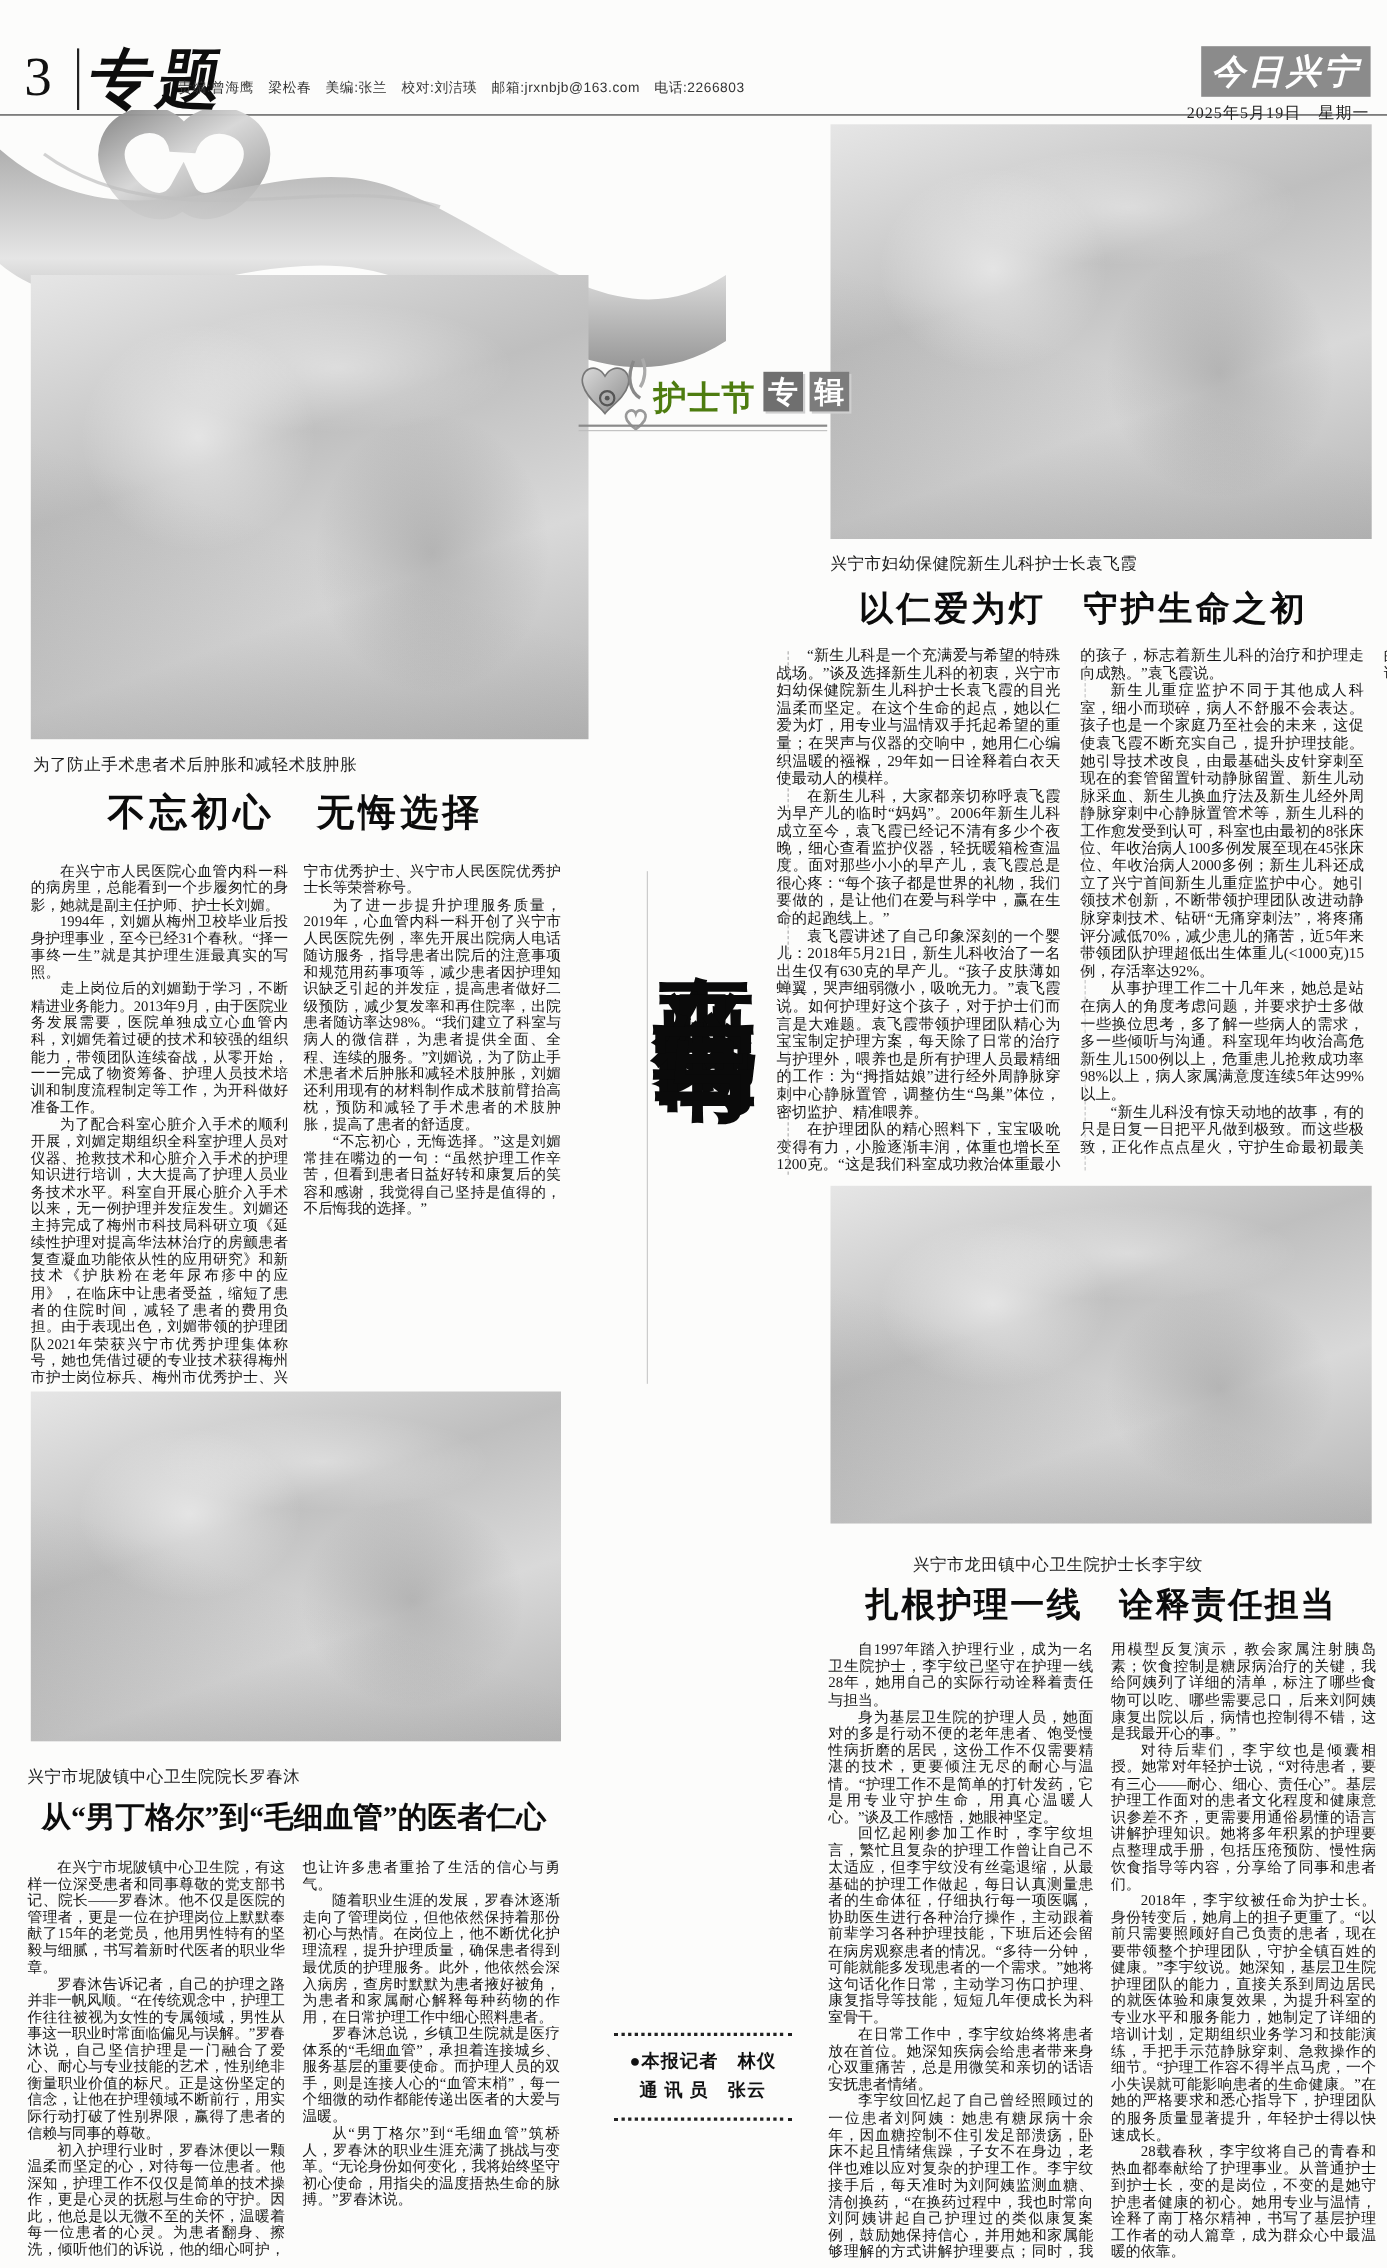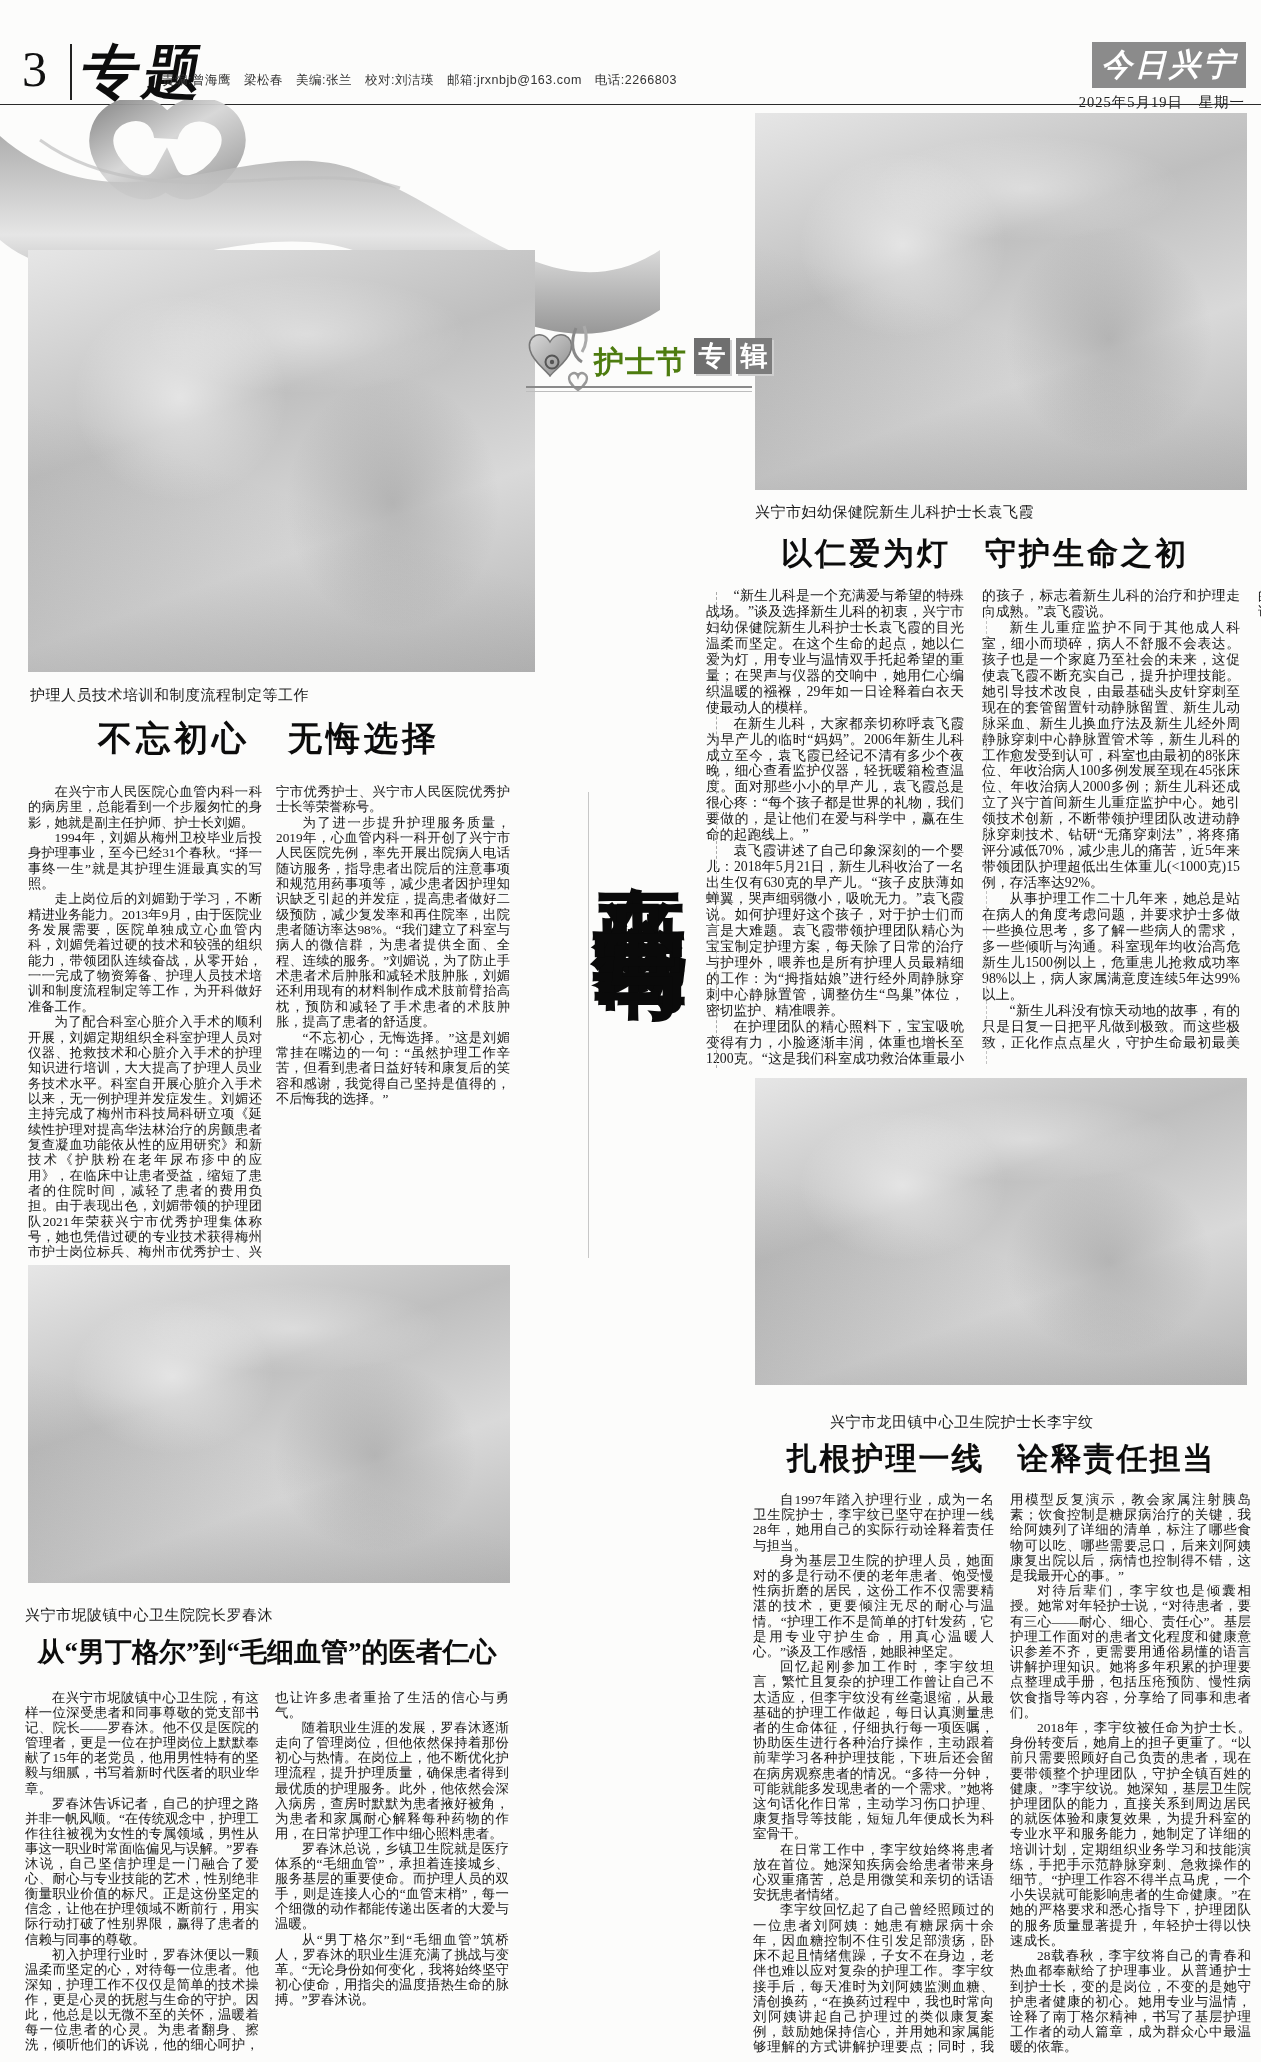--- a/index.html
+++ b/index.html
@@ -129,21 +129,21 @@
   <div class="body-cols b-yuan">
       <p>“新生儿科是一个充满爱与希望的特殊战场。”谈及选择新生儿科的初衷，兴宁市妇幼保健院新生儿科护士长袁飞霞的目光温柔而坚定。在这个生命的起点，她以仁爱为灯，用专业与温情双手托起希望的重量；在哭声与仪器的交响中，她用仁心编织温暖的襁褓，29年如一日诠释着白衣天使最动人的模样。</p>
       <p>在新生儿科，大家都亲切称呼袁飞霞为早产儿的临时“妈妈”。2006年新生儿科成立至今，袁飞霞已经记不清有多少个夜晚，细心查看监护仪器，轻抚暖箱检查温度。面对那些小小的早产儿，袁飞霞总是很心疼：“每个孩子都是世界的礼物，我们要做的，是让他们在爱与科学中，赢在生命的起跑线上。”</p>
       <p>袁飞霞讲述了自己印象深刻的一个婴儿：2018年5月21日，新生儿科收治了一名出生仅有630克的早产儿。“孩子皮肤薄如蝉翼，哭声细弱微小，吸吮无力。”袁飞霞说。如何护理好这个孩子，对于护士们而言是大难题。袁飞霞带领护理团队精心为宝宝制定护理方案，每天除了日常的治疗与护理外，喂养也是所有护理人员最精细的工作：为“拇指姑娘”进行经外周静脉穿刺中心静脉置管，调整仿生“鸟巢”体位，密切监护、精准喂养。</p>
       <p>在护理团队的精心照料下，宝宝吸吮变得有力，小脸逐渐丰润，体重也增长至1200克。“这是我们科室成功救治体重最小的孩子，标志着新生儿科的治疗和护理走向成熟。”袁飞霞说。</p>
       <p>新生儿重症监护不同于其他成人科室，细小而琐碎，病人不舒服不会表达。孩子也是一个家庭乃至社会的未来，这促使袁飞霞不断充实自己，提升护理技能。她引导技术改良，由最基础头皮针穿刺至现在的套管留置针动静脉留置、新生儿动脉采血、新生儿换血疗法及新生儿经外周静脉穿刺中心静脉置管术等，新生儿科的工作愈发受到认可，科室也由最初的8张床位、年收治病人100多例发展至现在45张床位、年收治病人2000多例；新生儿科还成立了兴宁首间新生儿重症监护中心。她引领技术创新，不断带领护理团队改进动静脉穿刺技术、钻研“无痛穿刺法”，将疼痛评分减低70%，减少患儿的痛苦，近5年来带领团队护理超低出生体重儿(&lt;1000克)15例，存活率达92%。</p>
       <p>从事护理工作二十几年来，她总是站在病人的角度考虑问题，并要求护士多做一些换位思考，多了解一些病人的需求，多一些倾听与沟通。科室现年均收治高危新生儿1500例以上，危重患儿抢救成功率98%以上，病人家属满意度连续5年达99%以上。</p>
       <p>“新生儿科没有惊天动地的故事，有的只是日复一日把平凡做到极致。而这些极致，正化作点点星火，守护生命最初最美的模样。我愿做守护星火的人。”袁飞霞说。</p>
     </div>
 
-  <div class="caption" style="left:30px; top:686px;">护理人员技术培训和制度流程制定等工作</div>
+  <div class="caption" style="left:30px; top:686px;">为了防止手术患者术后肿胀和减轻术肢肿胀</div>
   <div class="headline" style="left:28px; top:716px; width:482px; font-size:34px; letter-spacing:4px;">不忘初心　无悔选择</div>
   <div class="body-cols b-liu">
       <p>在兴宁市人民医院心血管内科一科的病房里，总能看到一个步履匆忙的身影，她就是副主任护师、护士长刘媚。</p>
       <p>1994年，刘媚从梅州卫校毕业后投身护理事业，至今已经31个春秋。“择一事终一生”就是其护理生涯最真实的写照。</p>
       <p>走上岗位后的刘媚勤于学习，不断精进业务能力。2013年9月，由于医院业务发展需要，医院单独成立心血管内科，刘媚凭着过硬的技术和较强的组织能力，带领团队连续奋战，从零开始，一一完成了物资筹备、护理人员技术培训和制度流程制定等工作，为开科做好准备工作。</p>
       <p>为了配合科室心脏介入手术的顺利开展，刘媚定期组织全科室护理人员对仪器、抢救技术和心脏介入手术的护理知识进行培训，大大提高了护理人员业务技术水平。科室自开展心脏介入手术以来，无一例护理并发症发生。刘媚还主持完成了梅州市科技局科研立项《延续性护理对提高华法林治疗的房颤患者复查凝血功能依从性的应用研究》和新技术《护肤粉在老年尿布疹中的应用》，在临床中让患者受益，缩短了患者的住院时间，减轻了患者的费用负担。由于表现出色，刘媚带领的护理团队2021年荣获兴宁市优秀护理集体称号，她也凭借过硬的专业技术获得梅州市护士岗位标兵、梅州市优秀护士、兴宁市优秀护士、兴宁市人民医院优秀护士长等荣誉称号。</p>
       <p>为了进一步提升护理服务质量，2019年，心血管内科一科开创了兴宁市人民医院先例，率先开展出院病人电话随访服务，指导患者出院后的注意事项和规范用药事项等，减少患者因护理知识缺乏引起的并发症，提高患者做好二级预防，减少复发率和再住院率，出院患者随访率达98%。“我们建立了科室与病人的微信群，为患者提供全面、全程、连续的服务。”刘媚说，为了防止手术患者术后肿胀和减轻术肢肿胀，刘媚还利用现有的材料制作成术肢前臂抬高枕，预防和减轻了手术患者的术肢肿胀，提高了患者的舒适度。</p>
       <p>“不忘初心，无悔选择。”这是刘媚常挂在嘴边的一句：“虽然护理工作辛苦，但看到患者日益好转和康复后的笑容和感谢，我觉得自己坚持是值得的，不后悔我的选择。”</p>
     </div>
 
@@ -166,18 +166,22 @@
       <p>回忆起刚参加工作时，李宇纹坦言，繁忙且复杂的护理工作曾让自己不太适应，但李宇纹没有丝毫退缩，从最基础的护理工作做起，每日认真测量患者的生命体征，仔细执行每一项医嘱，协助医生进行各种治疗操作，主动跟着前辈学习各种护理技能，下班后还会留在病房观察患者的情况。“多待一分钟，可能就能多发现患者的一个需求。”她将这句话化作日常，主动学习伤口护理、康复指导等技能，短短几年便成长为科室骨干。</p>
       <p>在日常工作中，李宇纹始终将患者放在首位。她深知疾病会给患者带来身心双重痛苦，总是用微笑和亲切的话语安抚患者情绪。</p>
       <p>李宇纹回忆起了自己曾经照顾过的一位患者刘阿姨：她患有糖尿病十余年，因血糖控制不住引发足部溃疡，卧床不起且情绪焦躁，子女不在身边，老伴也难以应对复杂的护理工作。李宇纹接手后，每天准时为刘阿姨监测血糖、清创换药，“在换药过程中，我也时常向刘阿姨讲起自己护理过的类似康复案例，鼓励她保持信心，并用她和家属能够理解的方式讲解护理要点；同时，我用模型反复演示，教会家属注射胰岛素；饮食控制是糖尿病治疗的关键，我给阿姨列了详细的清单，标注了哪些食物可以吃、哪些需要忌口，后来刘阿姨康复出院以后，病情也控制得不错，这是我最开心的事。”</p>
       <p>对待后辈们，李宇纹也是倾囊相授。她常对年轻护士说，“对待患者，要有三心——耐心、细心、责任心”。基层护理工作面对的患者文化程度和健康意识参差不齐，更需要用通俗易懂的语言讲解护理知识。她将多年积累的护理要点整理成手册，包括压疮预防、慢性病饮食指导等内容，分享给了同事和患者们。</p>
       <p>2018年，李宇纹被任命为护士长。身份转变后，她肩上的担子更重了。“以前只需要照顾好自己负责的患者，现在要带领整个护理团队，守护全镇百姓的健康。”李宇纹说。她深知，基层卫生院护理团队的能力，直接关系到周边居民的就医体验和康复效果，为提升科室的专业水平和服务能力，她制定了详细的培训计划，定期组织业务学习和技能演练，手把手示范静脉穿刺、急救操作的细节。“护理工作容不得半点马虎，一个小失误就可能影响患者的生命健康。”在她的严格要求和悉心指导下，护理团队的服务质量显著提升，年轻护士得以快速成长。</p>
       <p>28载春秋，李宇纹将自己的青春和热血都奉献给了护理事业。从普通护士到护士长，变的是岗位，不变的是她守护患者健康的初心。她用专业与温情，诠释了南丁格尔精神，书写了基层护理工作者的动人篇章，成为群众心中最温暖的依靠。</p>
     </div>
 
   <div class="vh-solid">在平凡岗位书写</div>
   <div class="vh-grad">动人篇章</div>
+  <div class="byline-box">
+    <div>●本报记者　林仪</div>
+    <div>通 讯 员　张云</div>
+  </div>
 
   <div class="vrule vr-1"></div>
   <div class="vrule vr-2"></div>
   <div class="vrule vr-3"></div>
 
 </div>
 
 </body></html>

